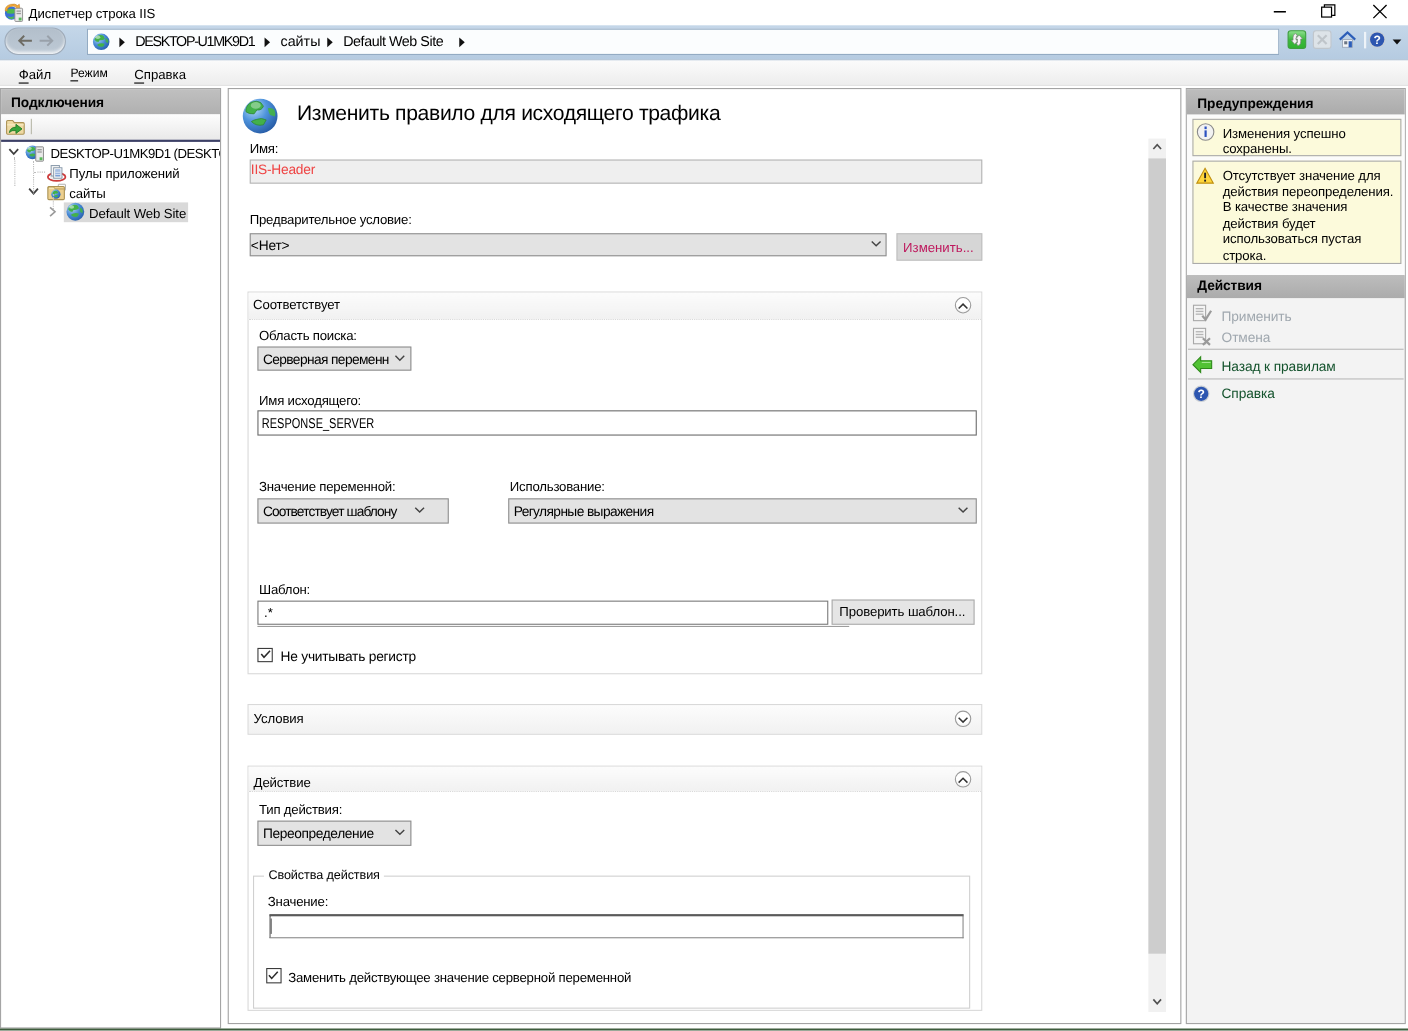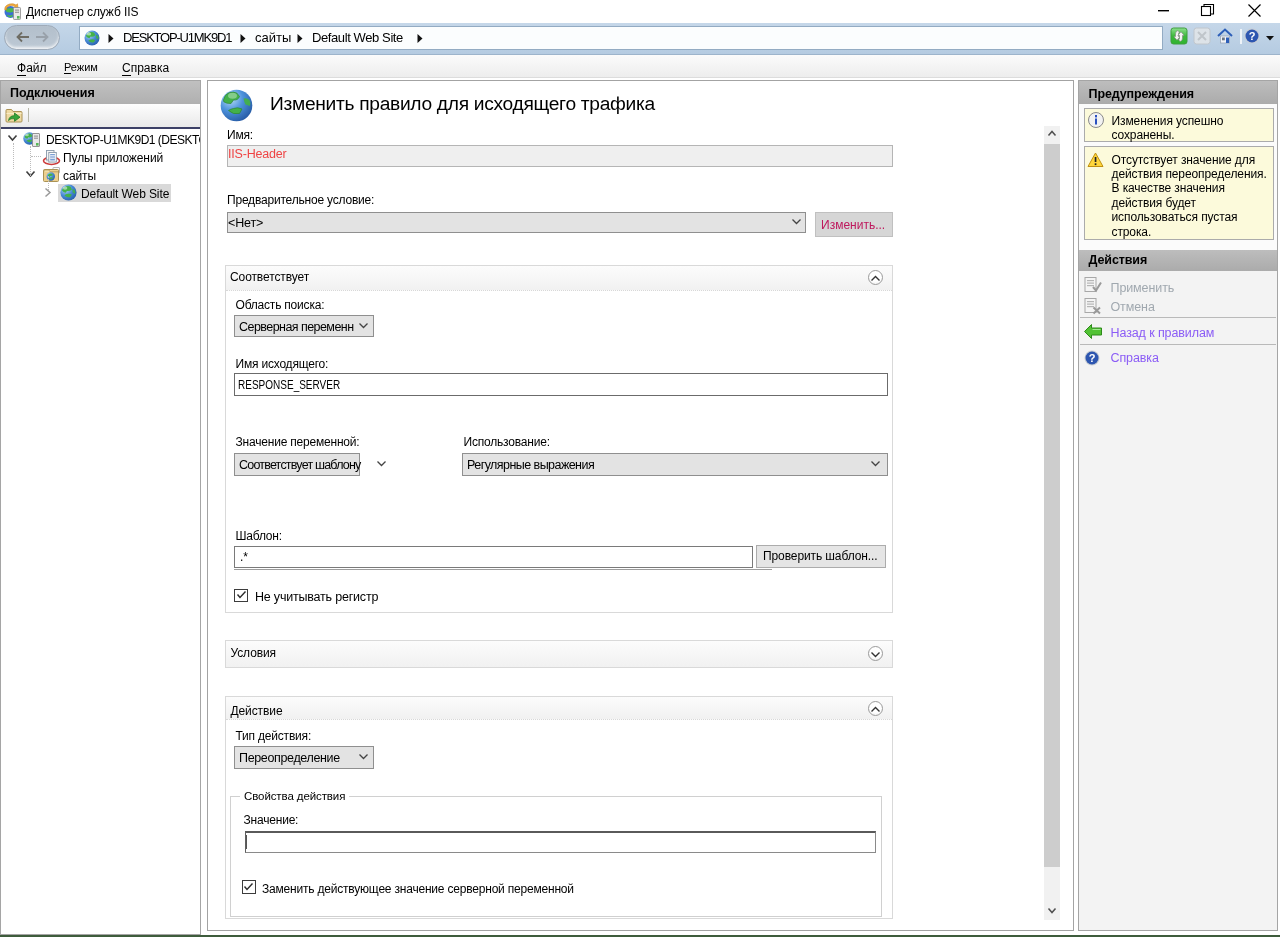--- a/index.html
+++ b/index.html
@@ -10,38 +10,38 @@
 .combo .tx{position:absolute;left:4px;top:3.5px;font-size:12.5px;letter-spacing:-0.15px;white-space:nowrap}
 .chev{position:absolute;width:9px;height:5px}
 .gbox{position:absolute;border:1px solid #d9d9d9;background:#fff}
 .ghead{position:absolute;left:0;top:0;right:0;background:linear-gradient(#fcfcfc,#f1f1f1);border-bottom:1px dotted #d8d8d8}
 .gtitle{position:absolute;font-size:12px;letter-spacing:-0.1px}
 .circlebtn{position:absolute;width:15px;height:15px;border:1px solid #9b9b9b;border-radius:50%;background:radial-gradient(circle at 50% 35%,#ffffff 55%,#e8e8e8)}
 .input{position:absolute;background:#fff;border:1px solid #6b6b6b}
 .input .tx{position:absolute;left:5px;top:3px;font-size:12.5px;white-space:nowrap}
 .cb{position:absolute;width:13.5px;height:13.5px;background:#fff;border:1px solid #3c3c3c}
 .seprt{position:absolute;height:1px;background:#b9b9b9}
-.link{position:absolute;font-size:12.5px;color:#8b5cf6;white-space:nowrap;letter-spacing:-0.1px}
+.link{position:absolute;font-size:12.5px;color:#14532d;white-space:nowrap;letter-spacing:-0.1px}
 .gray{color:#a0a8af}
 svg{position:absolute;overflow:visible}
 </style></head>
 <body>
 
 <div class="abs" style="left:0;top:0;width:1280px;height:23px;background:#fff"></div>
 <svg class="abs" style="left:4px;top:3px" width="17" height="17" viewBox="0 0 17 17">
   <circle cx="6.5" cy="9" r="6" fill="#3a6fd8"></circle>
   <path d="M1.5 6.5 Q5 4 9.5 5.5 L10.5 8.5 Q6.5 10 2.5 9 Z" fill="#4db84d"></path>
   <path d="M2.5 11.5 Q6 13.5 9 11.5 L8 14 Q5 15 3.5 13 Z" fill="#4db84d"></path>
   <path d="M0.8 7 Q0.2 2.5 5.5 1 Q9.5 0 12 2 L13.5 0.8 L14 4.8 L10 5.2 L11.2 3.8 Q8.5 2 5.8 2.8 Q2.2 3.8 2.6 7 Z" fill="#f2a93b" stroke="#c07f18" stroke-width="0.5"></path>
   <rect x="9.5" y="4.5" width="7" height="12" rx="0.8" fill="#e8e8e8" stroke="#8a8a8a" stroke-width="0.8"></rect>
   <rect x="11" y="6.5" width="4" height="1.2" fill="#9a9a9a"></rect>
   <rect x="11" y="8.7" width="4" height="1.2" fill="#9a9a9a"></rect>
   <rect x="13" y="13" width="2.6" height="2.6" fill="#58b858"></rect>
 </svg>
-<div class="abs" style="left:26px;top:5px;font-size:12px;letter-spacing:-0.1px">Диспетчер служб IIS</div>
+<div class="abs" style="left:26px;top:5px;font-size:12px;letter-spacing:-0.1px">Диспетчер строка IIS</div>
 <svg class="abs" style="left:1158px;top:10px" width="11" height="2">
     <rect width="11" height="1.4" fill="#000"></rect>
   </svg>
 <svg class="abs" style="left:1201px;top:4px" width="13" height="12" viewBox="0 0 13 12">
   <rect x="0.5" y="2.5" width="9" height="9" fill="#fff" stroke="#000" stroke-width="1.1"></rect>
   <path d="M3 2.5 L3 0.5 L12.5 0.5 L12.5 10 L10 10" fill="none" stroke="#000" stroke-width="1.1"></path>
 </svg>
 <svg class="abs" style="left:1248px;top:4px" width="13" height="13" viewBox="0 0 13 13">
   <path d="M0.5 0.5 L12.5 12.5 M12.5 0.5 L0.5 12.5" stroke="#000" stroke-width="1.2"></path>
 </svg>
@@ -257,21 +257,21 @@
 <svg class="chev" style="left:359px;top:323px" viewBox="0 0 9 5">
     <path d="M0.5 0.5 L4.5 4.5 L8.5 0.5" fill="none" stroke="#444" stroke-width="1.3"></path>
   </svg>
 
 <div class="lbl" style="left:235.5px;top:357px">Имя исходящего:</div>
 <div class="input" style="left:234px;top:373px;width:654px;height:23px">
     <span class="tx" style="left:2.5px;transform:scaleX(0.77);transform-origin:0 0;font-size:13px">RESPONSE_SERVER</span>
   </div>
 
 <div class="lbl" style="left:235.5px;top:435px">Значение переменной:</div>
-<div class="combo" style="left:234px;top:453px;width:126px;height:23px">
+<div class="combo" style="left:234px;top:453px;width:174px;height:23px">
     <span class="tx" style="letter-spacing:-0.8px">Соответствует шаблону</span>
   </div>
 <svg class="chev" style="left:377px;top:461px" viewBox="0 0 9 5">
     <path d="M0.5 0.5 L4.5 4.5 L8.5 0.5" fill="none" stroke="#444" stroke-width="1.3"></path>
   </svg>
 
 <div class="lbl" style="left:463.5px;top:435px">Использование:</div>
 <div class="combo" style="left:462px;top:453px;width:426px;height:23px">
     <span class="tx" style="letter-spacing:-0.55px">Регулярные выражения</span>
   </div>

